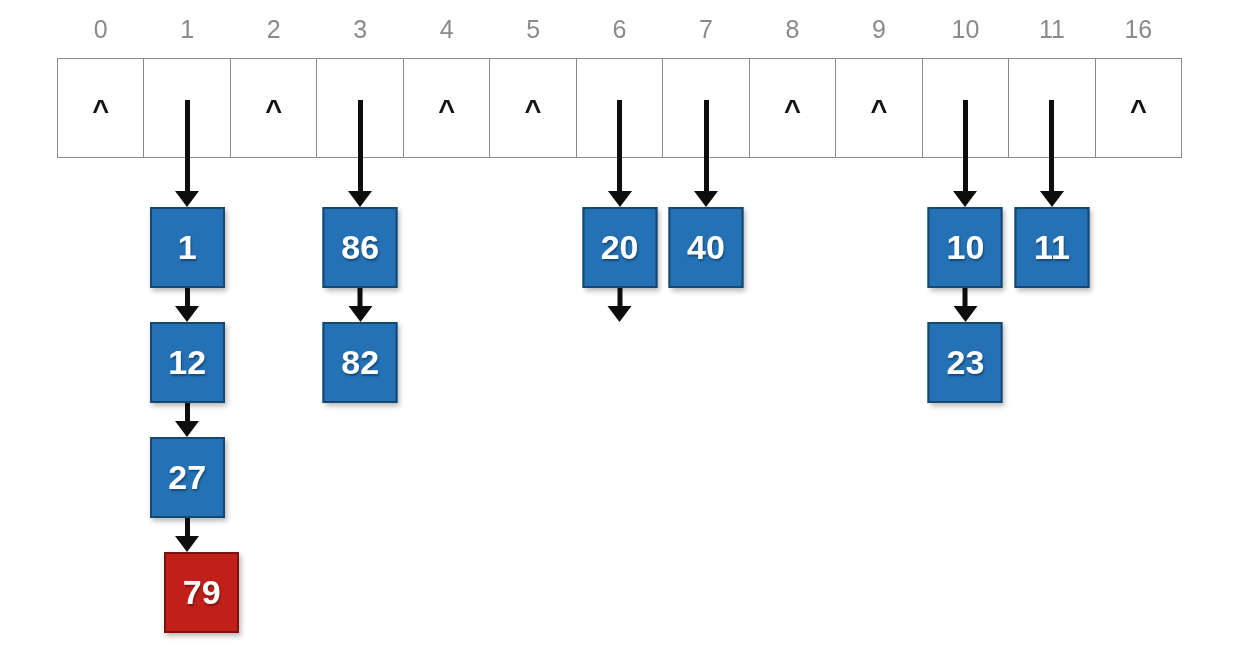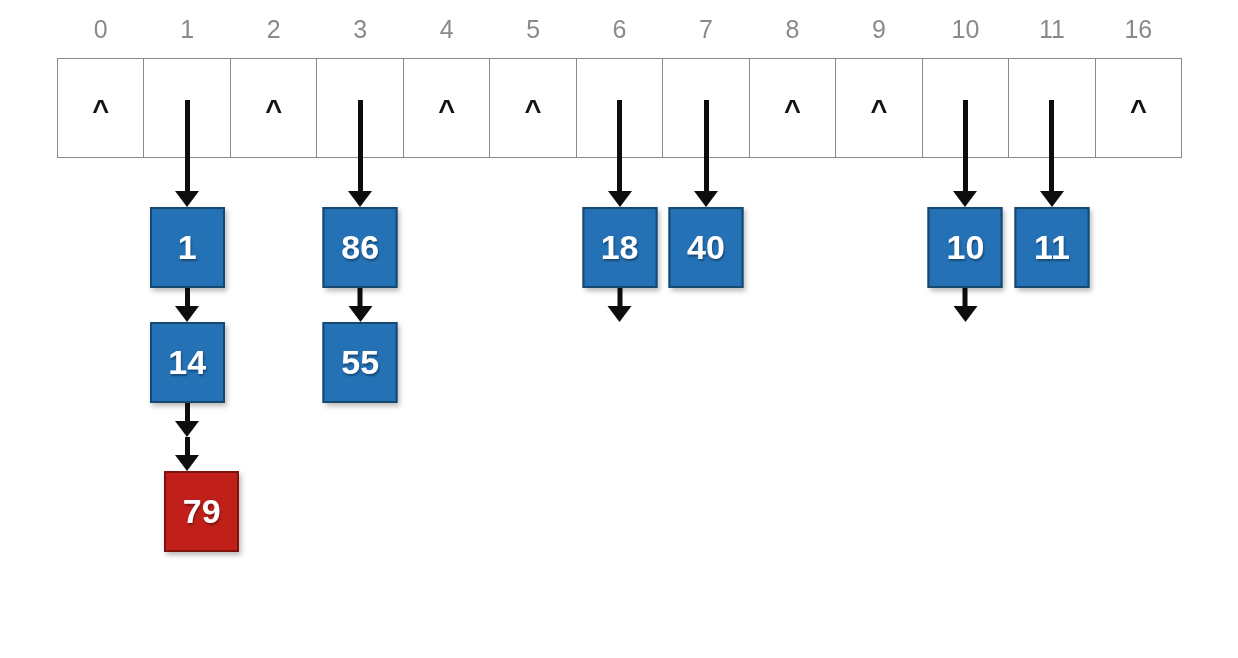--- a/index.html
+++ b/index.html
@@ -94,25 +94,26 @@
 
   <div class="col">
     <div class="idx-label">1</div>
     <div class="cell"></div>
     <div class="chain">
           <div class="node blue">1</div>
   <div class="arrow arrow-short">
     <div class="shaft"></div>
     <div class="head"></div>
   </div>
-<div class="node blue">14</div>
-  <div class="arrow arrow-short">
-    <div class="shaft"></div>
-    <div class="head"></div>
-  </div>
+<div class="node blue">12</div>
+  <div class="arrow arrow-short">
+    <div class="shaft"></div>
+    <div class="head"></div>
+  </div>
+<div class="node blue">27</div>
   <div class="arrow arrow-short">
     <div class="shaft"></div>
     <div class="head"></div>
   </div>
 <div class="node red">79</div>
         </div>
 
   <div class="arrow arrow-long">
     <div class="shaft"></div>
     <div class="head"></div>
@@ -129,21 +130,21 @@
 
   <div class="col">
     <div class="idx-label">3</div>
     <div class="cell"></div>
     <div class="chain">
           <div class="node blue">86</div>
   <div class="arrow arrow-short">
     <div class="shaft"></div>
     <div class="head"></div>
   </div>
-<div class="node blue">55</div>
+<div class="node blue">82</div>
         </div>
 
   <div class="arrow arrow-long">
     <div class="shaft"></div>
     <div class="head"></div>
   </div>
 </div>
 
   <div class="col">
     <div class="idx-label">4</div>
@@ -158,21 +159,21 @@
     <div class="cell">
           <span class="null-marker">^</span>
         </div>
 
   </div>
 
   <div class="col">
     <div class="idx-label">6</div>
     <div class="cell"></div>
     <div class="chain">
-          <div class="node blue">18</div>
+          <div class="node blue">20</div>
   <div class="arrow arrow-short">
     <div class="shaft"></div>
     <div class="head"></div>
   </div>
         </div>
 
   <div class="arrow arrow-long">
     <div class="shaft"></div>
     <div class="head"></div>
   </div>
@@ -209,20 +210,21 @@
 
   <div class="col">
     <div class="idx-label">10</div>
     <div class="cell"></div>
     <div class="chain">
           <div class="node blue">10</div>
   <div class="arrow arrow-short">
     <div class="shaft"></div>
     <div class="head"></div>
   </div>
+<div class="node blue">23</div>
         </div>
 
   <div class="arrow arrow-long">
     <div class="shaft"></div>
     <div class="head"></div>
   </div>
 </div>
 
   <div class="col">
     <div class="idx-label">11</div>

